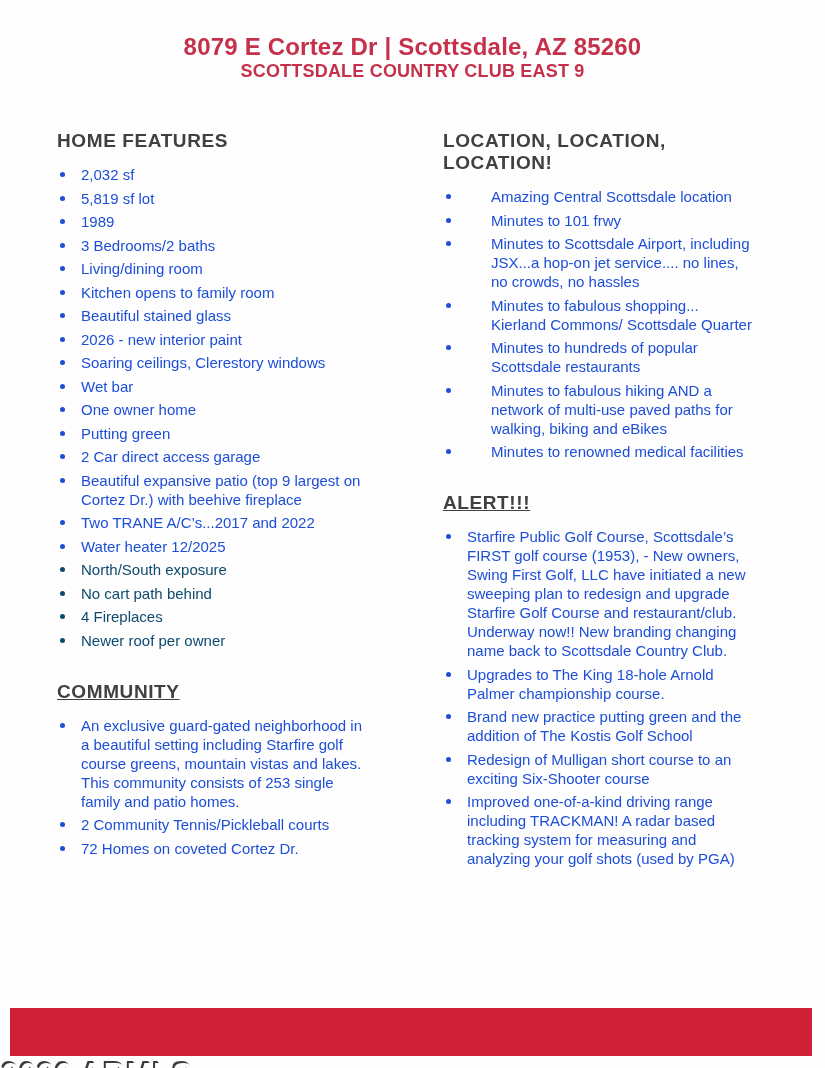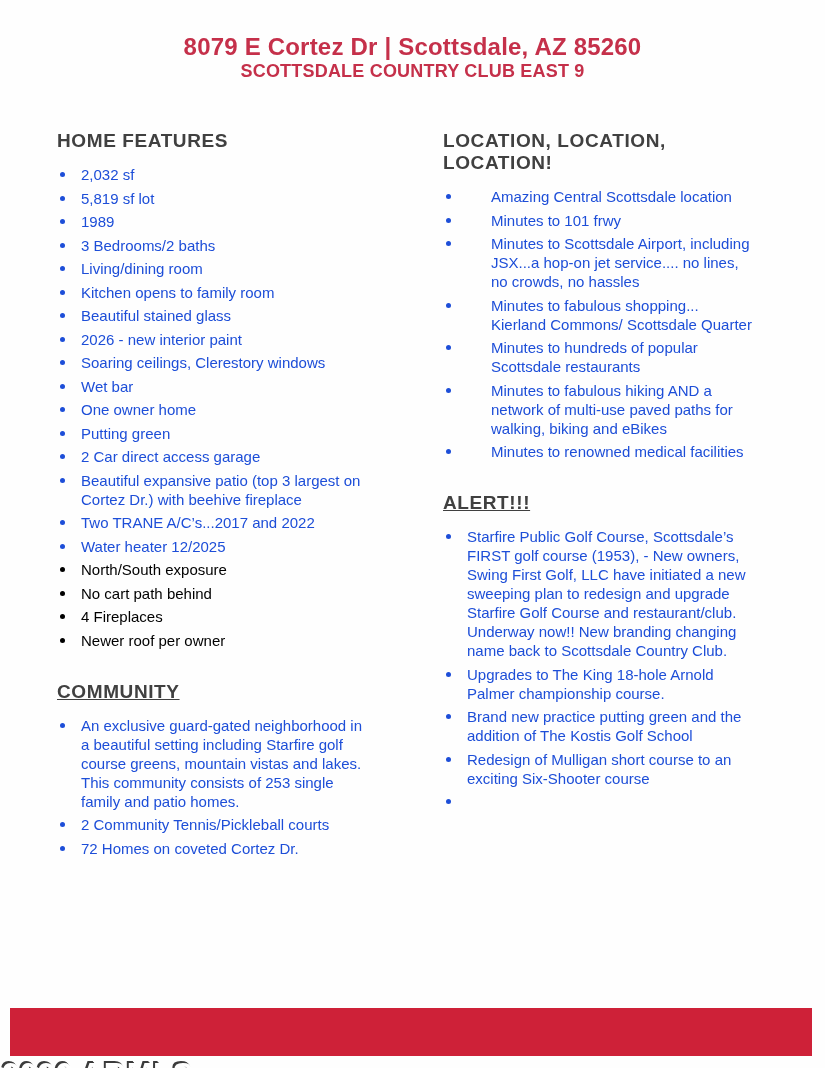--- a/index.html
+++ b/index.html
@@ -74,21 +74,21 @@
   ul.wide-indent li { padding-left: 48px; }
   ul.bullet-list li .bullet {
     position: absolute;
     left: 3px;
     top: 7px;
     width: 5px;
     height: 5px;
     border-radius: 50%;
     background: currentColor;
   }
-  ul.bullet-list li.muted { color: #000000; }
+  ul.bullet-list li.muted { color: #0c4a6e; }
 
   .loc-width li { width: 312px; }   
   .alert-width li { width: 315px; } 
   .left-width li { width: 314px; }  
 
   
   .watermark-bar {
     position: absolute;
     left: 10px;
     top: 1008px;
@@ -183,21 +183,21 @@
           <span class="item-text">Putting green</span>
         </li>
 
         <li>
           <span class="bullet"></span>
           <span class="item-text">2 Car direct access garage</span>
         </li>
 
         <li>
           <span class="bullet"></span>
-          <span class="item-text">Beautiful expansive patio (top 3 largest on Cortez Dr.) with beehive fireplace</span>
+          <span class="item-text">Beautiful expansive patio (top 9 largest on Cortez Dr.) with beehive fireplace</span>
         </li>
 
         <li>
           <span class="bullet"></span>
           <span class="item-text">Two TRANE A/C’s...2017 and 2022</span>
         </li>
 
         <li>
           <span class="bullet"></span>
           <span class="item-text">Water heater 12/2025</span>
@@ -303,20 +303,21 @@
           <span class="item-text">Brand new practice putting green and the addition of The Kostis Golf School</span>
         </li>
 
         <li>
           <span class="bullet"></span>
           <span class="item-text">Redesign of Mulligan short course to an exciting Six-Shooter course</span>
         </li>
 
         <li>
           <span class="bullet"></span>
+          <span class="item-text">Improved one-of-a-kind driving range including TRACKMAN!  A radar based tracking system for measuring and analyzing your golf shots (used by PGA)</span>
         </li>
       </ul>
   </div>
 
   <div class="watermark-bar"></div>
   <div class="watermark-text">2026 ARMLS</div>
 
 </div>
 
 </body></html>

